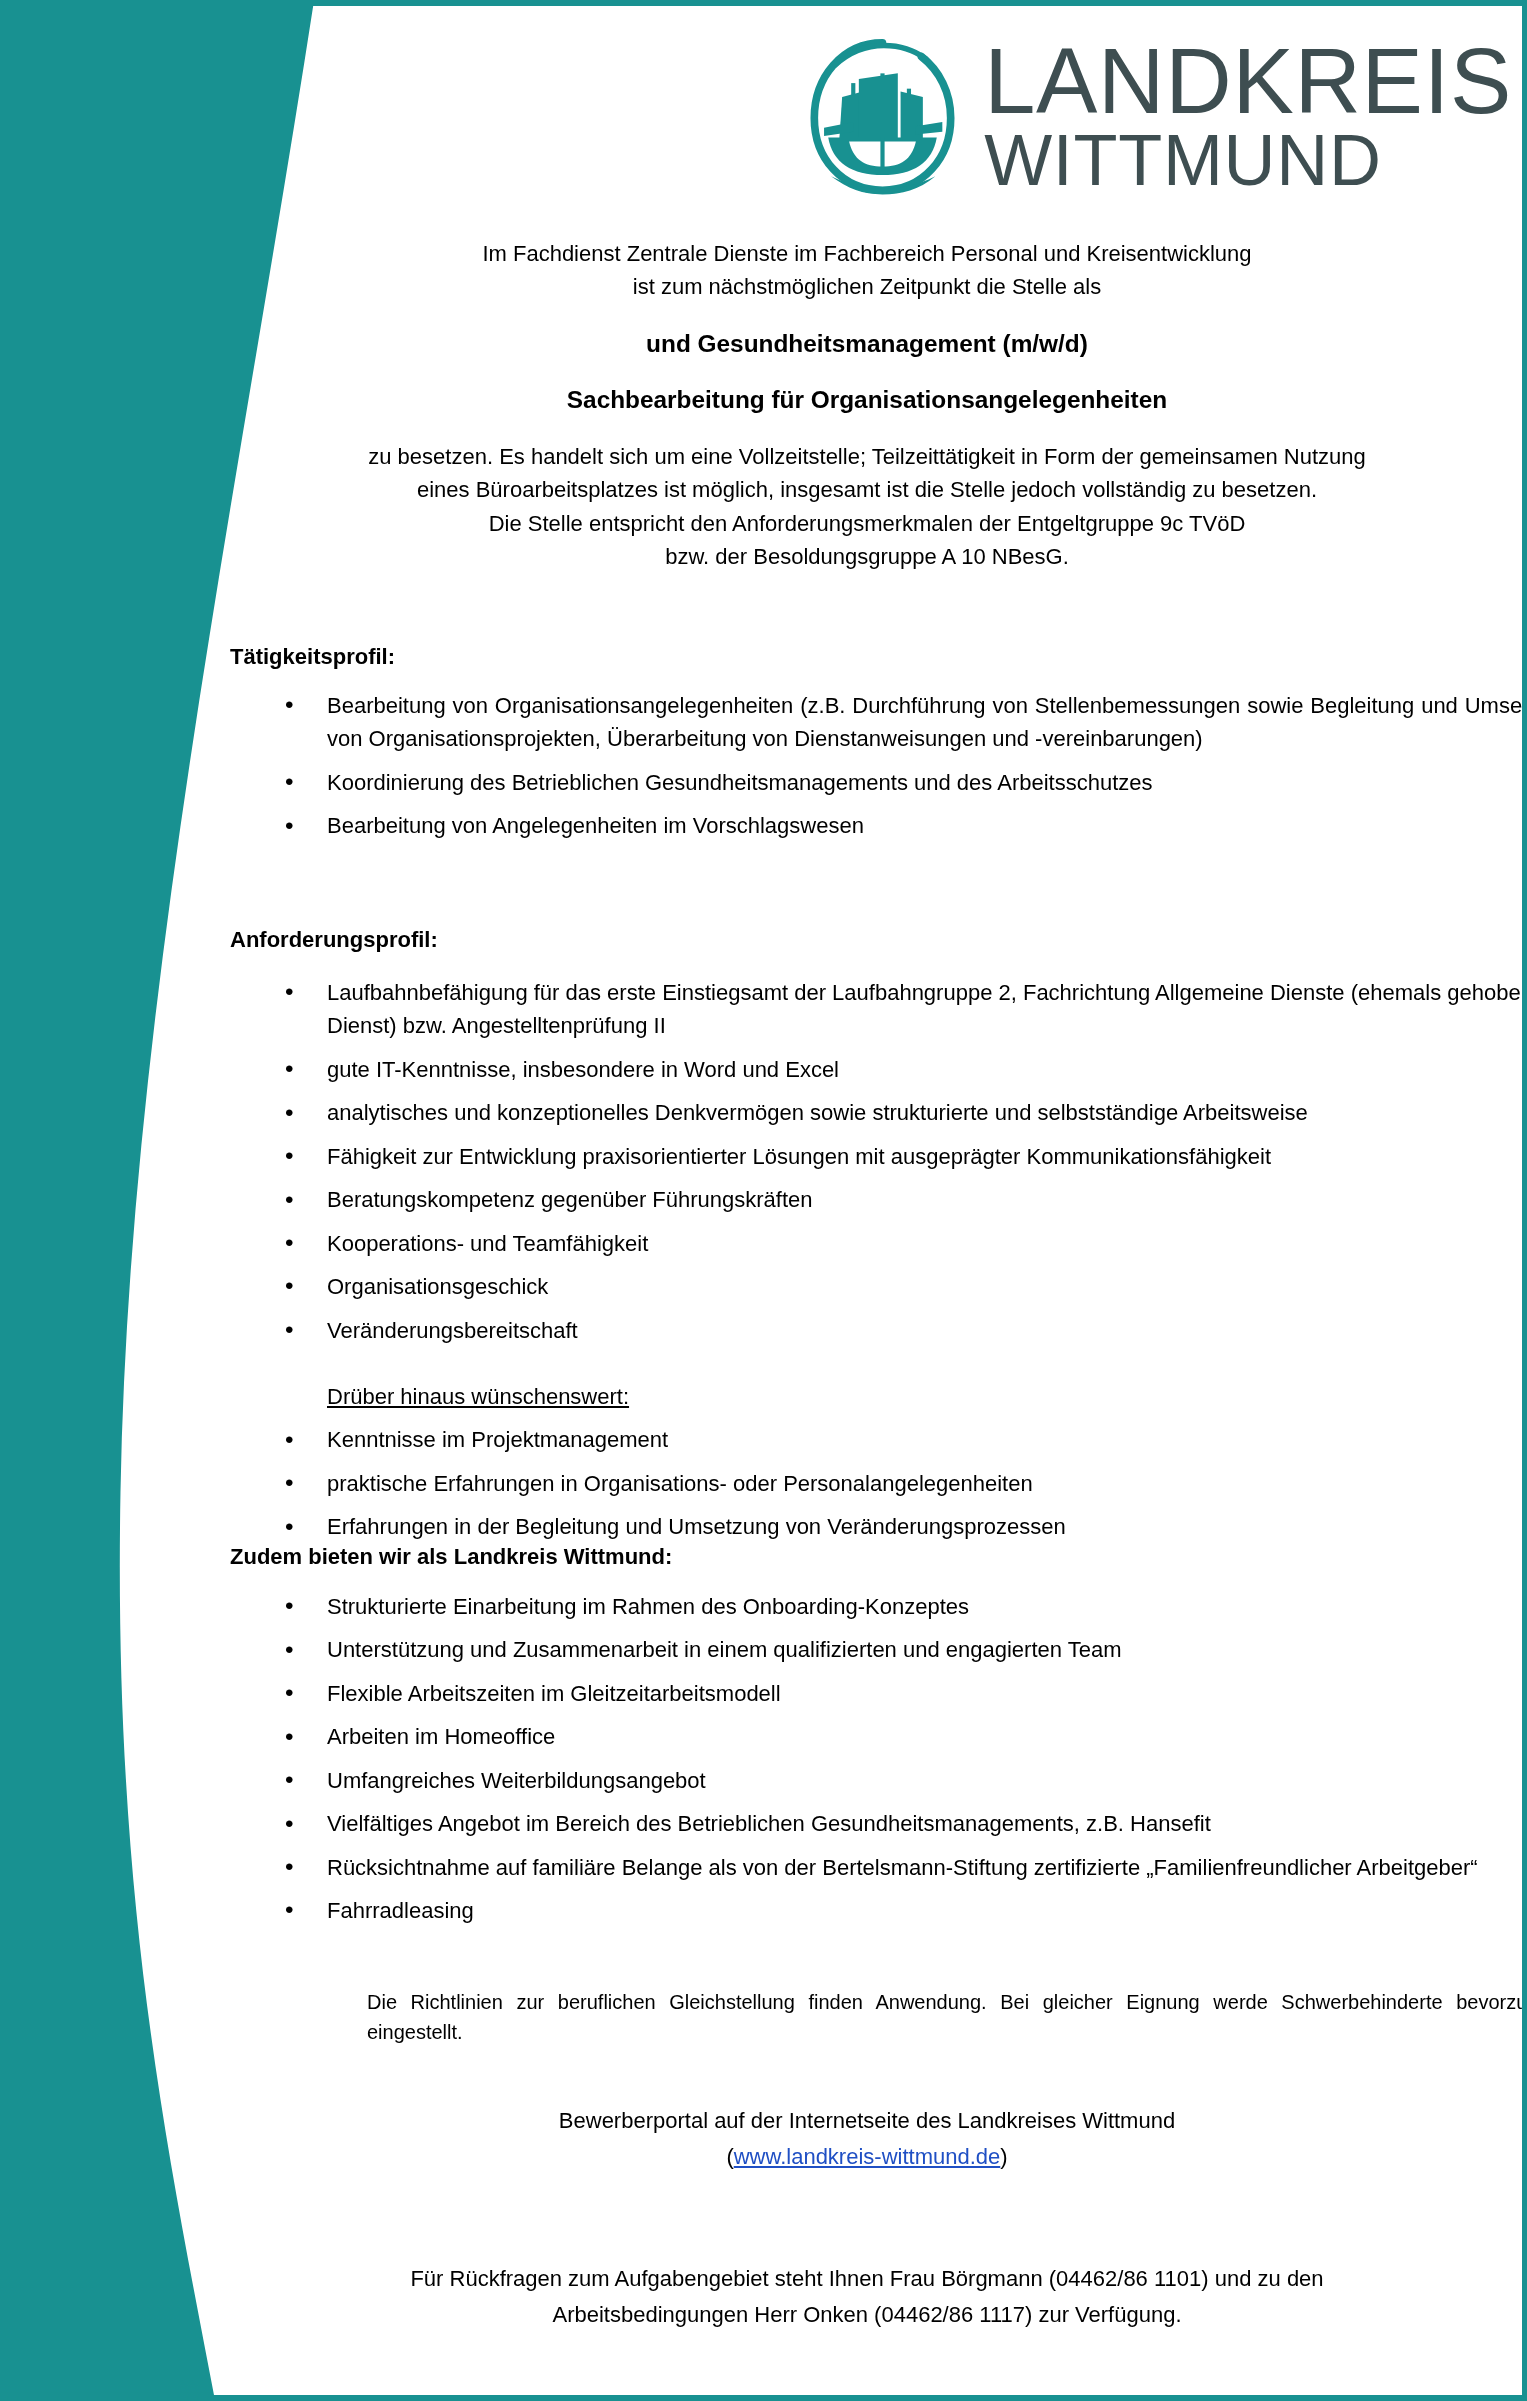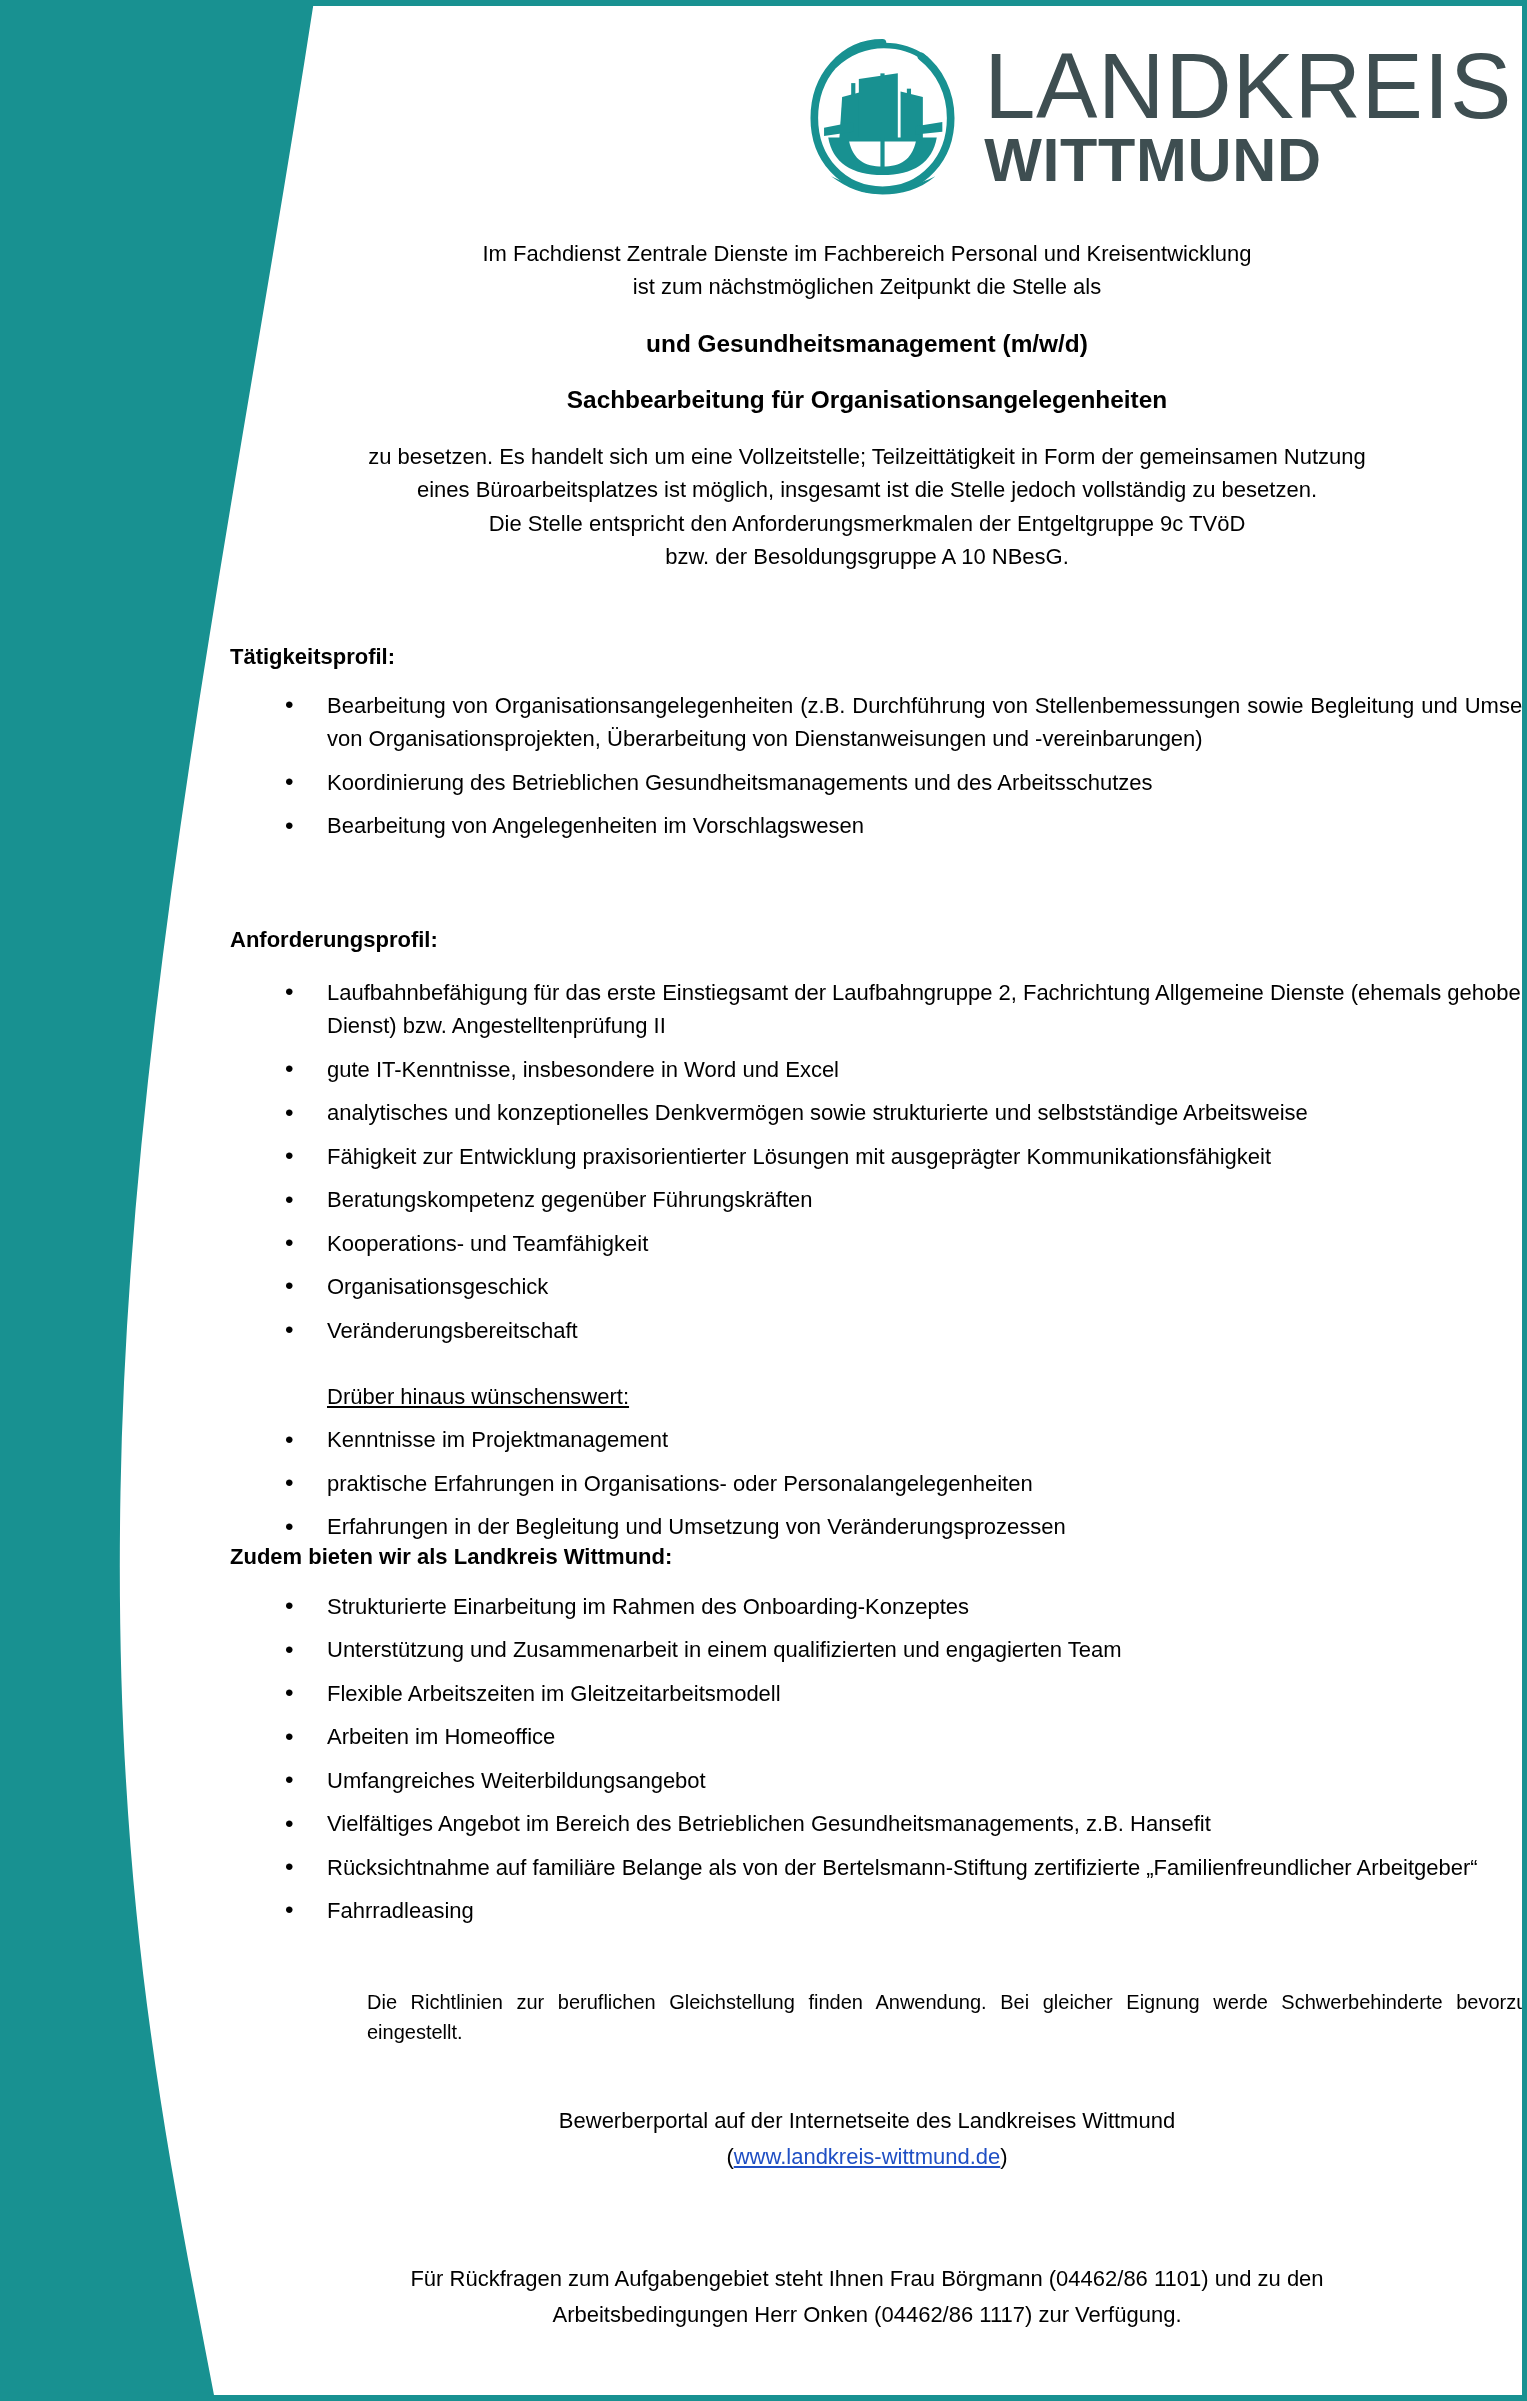--- a/index.html
+++ b/index.html
@@ -65,23 +65,23 @@
     line-height: 0.93;
     color: #3e4e51;
   }
   .logo-line1 {
     font-size: 92px;
     letter-spacing: 0.7px;
     font-weight: 400;
     white-space: nowrap;
   }
   .logo-line2 {
-    font-size: 61px;
+    font-size: 72px;
     letter-spacing: 0.7px;
-    font-weight: 700;
+    font-weight: 400;
     white-space: nowrap;
     margin-top: 2.9px;
   }
 
   
   .body-text {
     position: absolute;
     left: 230px;
     width: 1274px;
     color: #000000;

